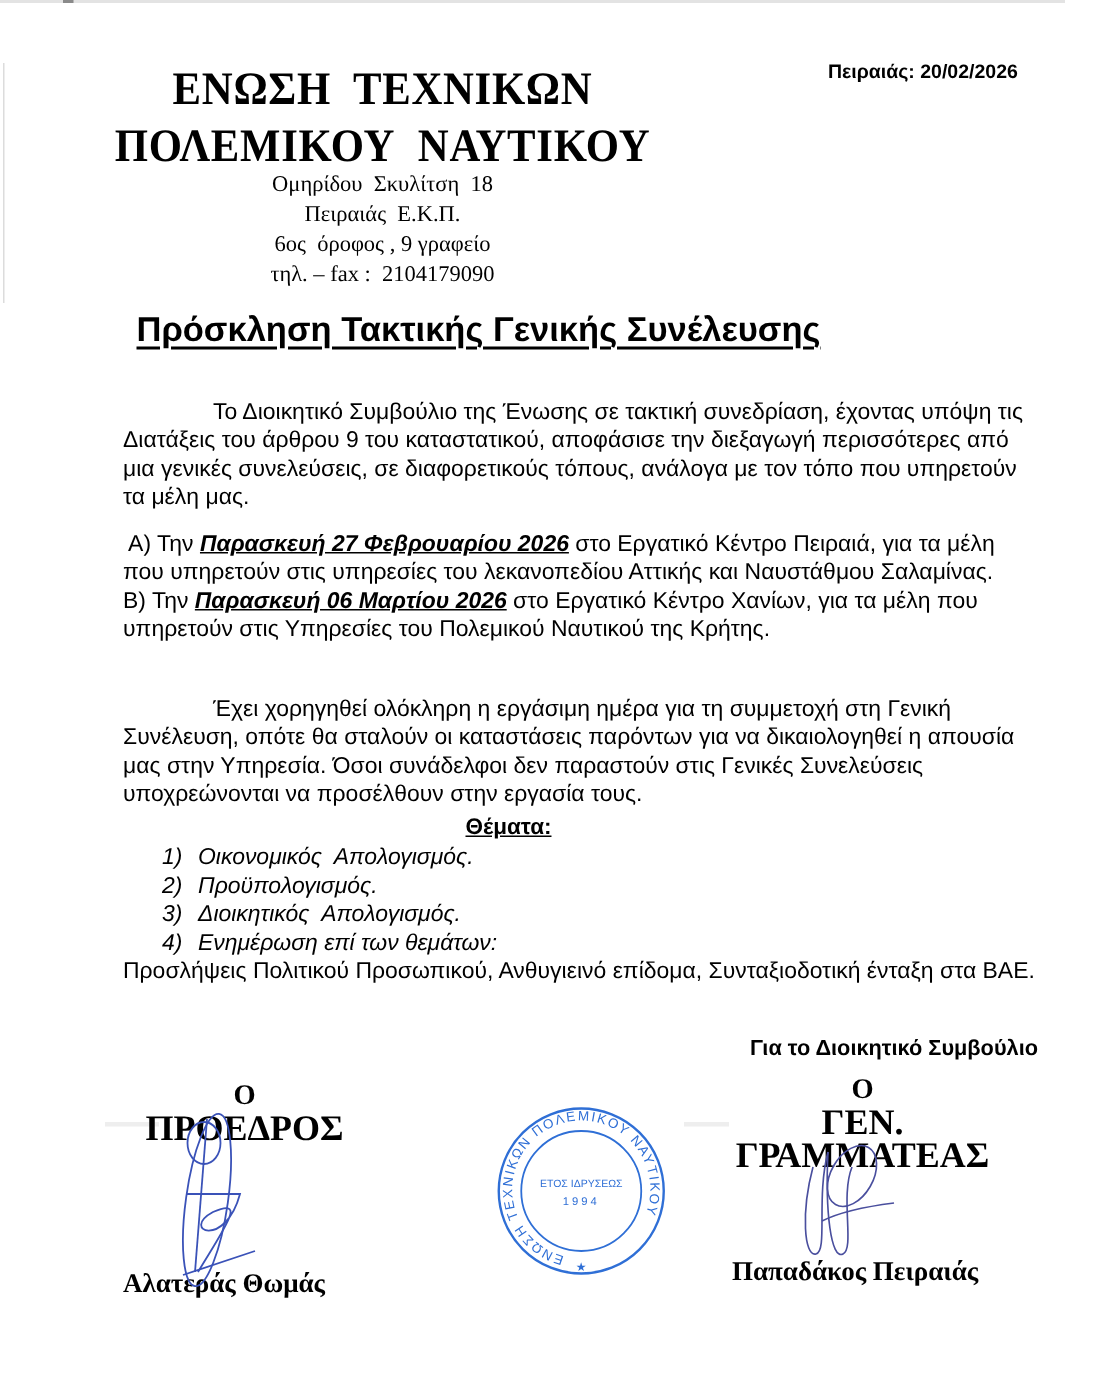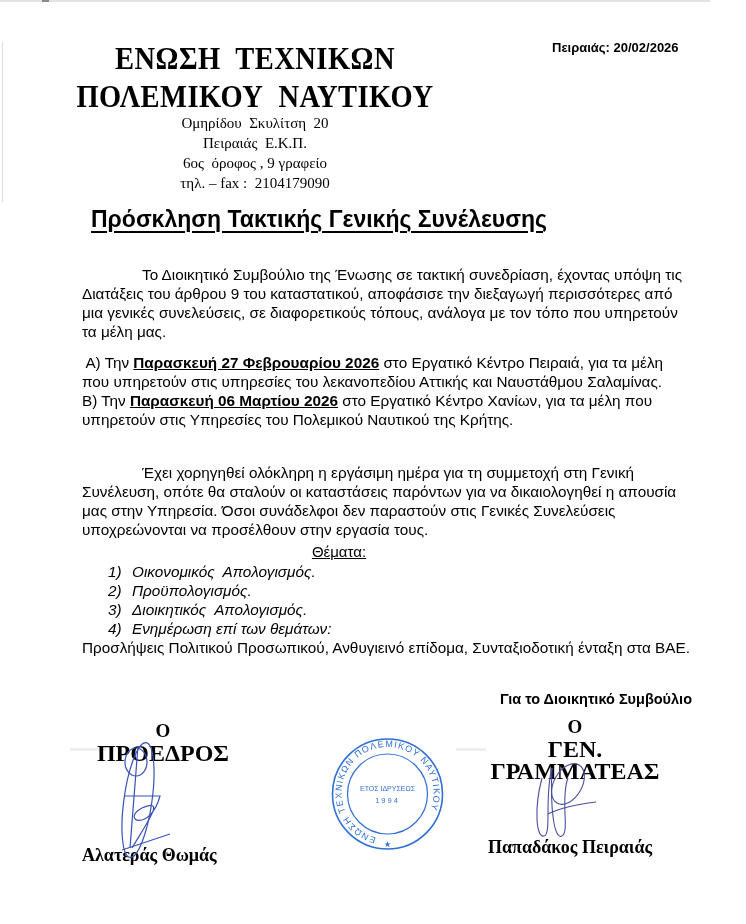--- a/index.html
+++ b/index.html
@@ -21,24 +21,24 @@
   .title { position: absolute; left: 0; width: 638px; top: 206px; text-align: center;
            font-family: "Liberation Sans", sans-serif; font-weight: bold; font-size: 23px;
            text-decoration: underline; text-decoration-thickness: 2px; text-underline-offset: 4px; }
 
   .body-text { position: absolute; left: 82px; width: 600px; font-family: "Liberation Sans", sans-serif;
                font-size: 15.3px; line-height: 19px; }
   .p1 { top: 265px; }
   .p2 { top: 353px; }
   .p3 { top: 463px; }
   .indent { display: inline-block; width: 60px; }
-  .bu { font-weight: bold; text-decoration: underline; }
+  .bu { font-weight: bold; text-decoration: underline; font-style: italic; }
 
   .themes-title { position: absolute; left: 0; width: 678px; top: 543px; text-align: center;
-                  font-family: "Liberation Sans", sans-serif; font-weight: normal; font-size: 15px;
+                  font-family: "Liberation Sans", sans-serif; font-weight: bold; font-size: 15px;
                   text-decoration: underline; }
   .themes { position: absolute; left: 108px; top: 562px; font-family: "Liberation Sans", sans-serif;
             font-size: 15.3px; line-height: 19px; margin: 0; padding: 0; list-style: none; }
   .themes li { white-space: pre; font-style: italic; }
   .themes .num { display: inline-block; width: 24px; }
   .extra { position: absolute; left: 82px; top: 638px; width: 610px; font-family: "Liberation Sans", sans-serif;
            font-size: 15.3px; line-height: 19px; }
 
   .board { position: absolute; left: 0; width: 692px; top: 691px; text-align: right;
            font-family: "Liberation Sans", sans-serif; font-weight: bold; font-size: 14.5px; }
@@ -61,21 +61,21 @@
 <div class="topline"></div>
 <div class="topline-mark"></div>
 <div class="leftline"></div>
 
 <div class="org">
   <div>ΕΝΩΣΗ  ΤΕΧΝΙΚΩΝ</div>
   <div>ΠΟΛΕΜΙΚΟΥ  ΝΑΥΤΙΚΟΥ</div>
 </div>
 
 <div class="addr">
-  <div>Ομηρίδου  Σκυλίτση  20</div>
+  <div>Ομηρίδου  Σκυλίτση  18</div>
   <div>Πειραιάς  Ε.Κ.Π.</div>
   <div>6ος  όροφος , 9 γραφείο</div>
   <div>τηλ. – fax :  2104179090</div>
 </div>
 
 <div class="date">Πειραιάς: 20/02/2026</div>
 
 <div class="title">Πρόσκληση Τακτικής Γενικής Συνέλευσης</div>
 
 <div class="body-text p1">

